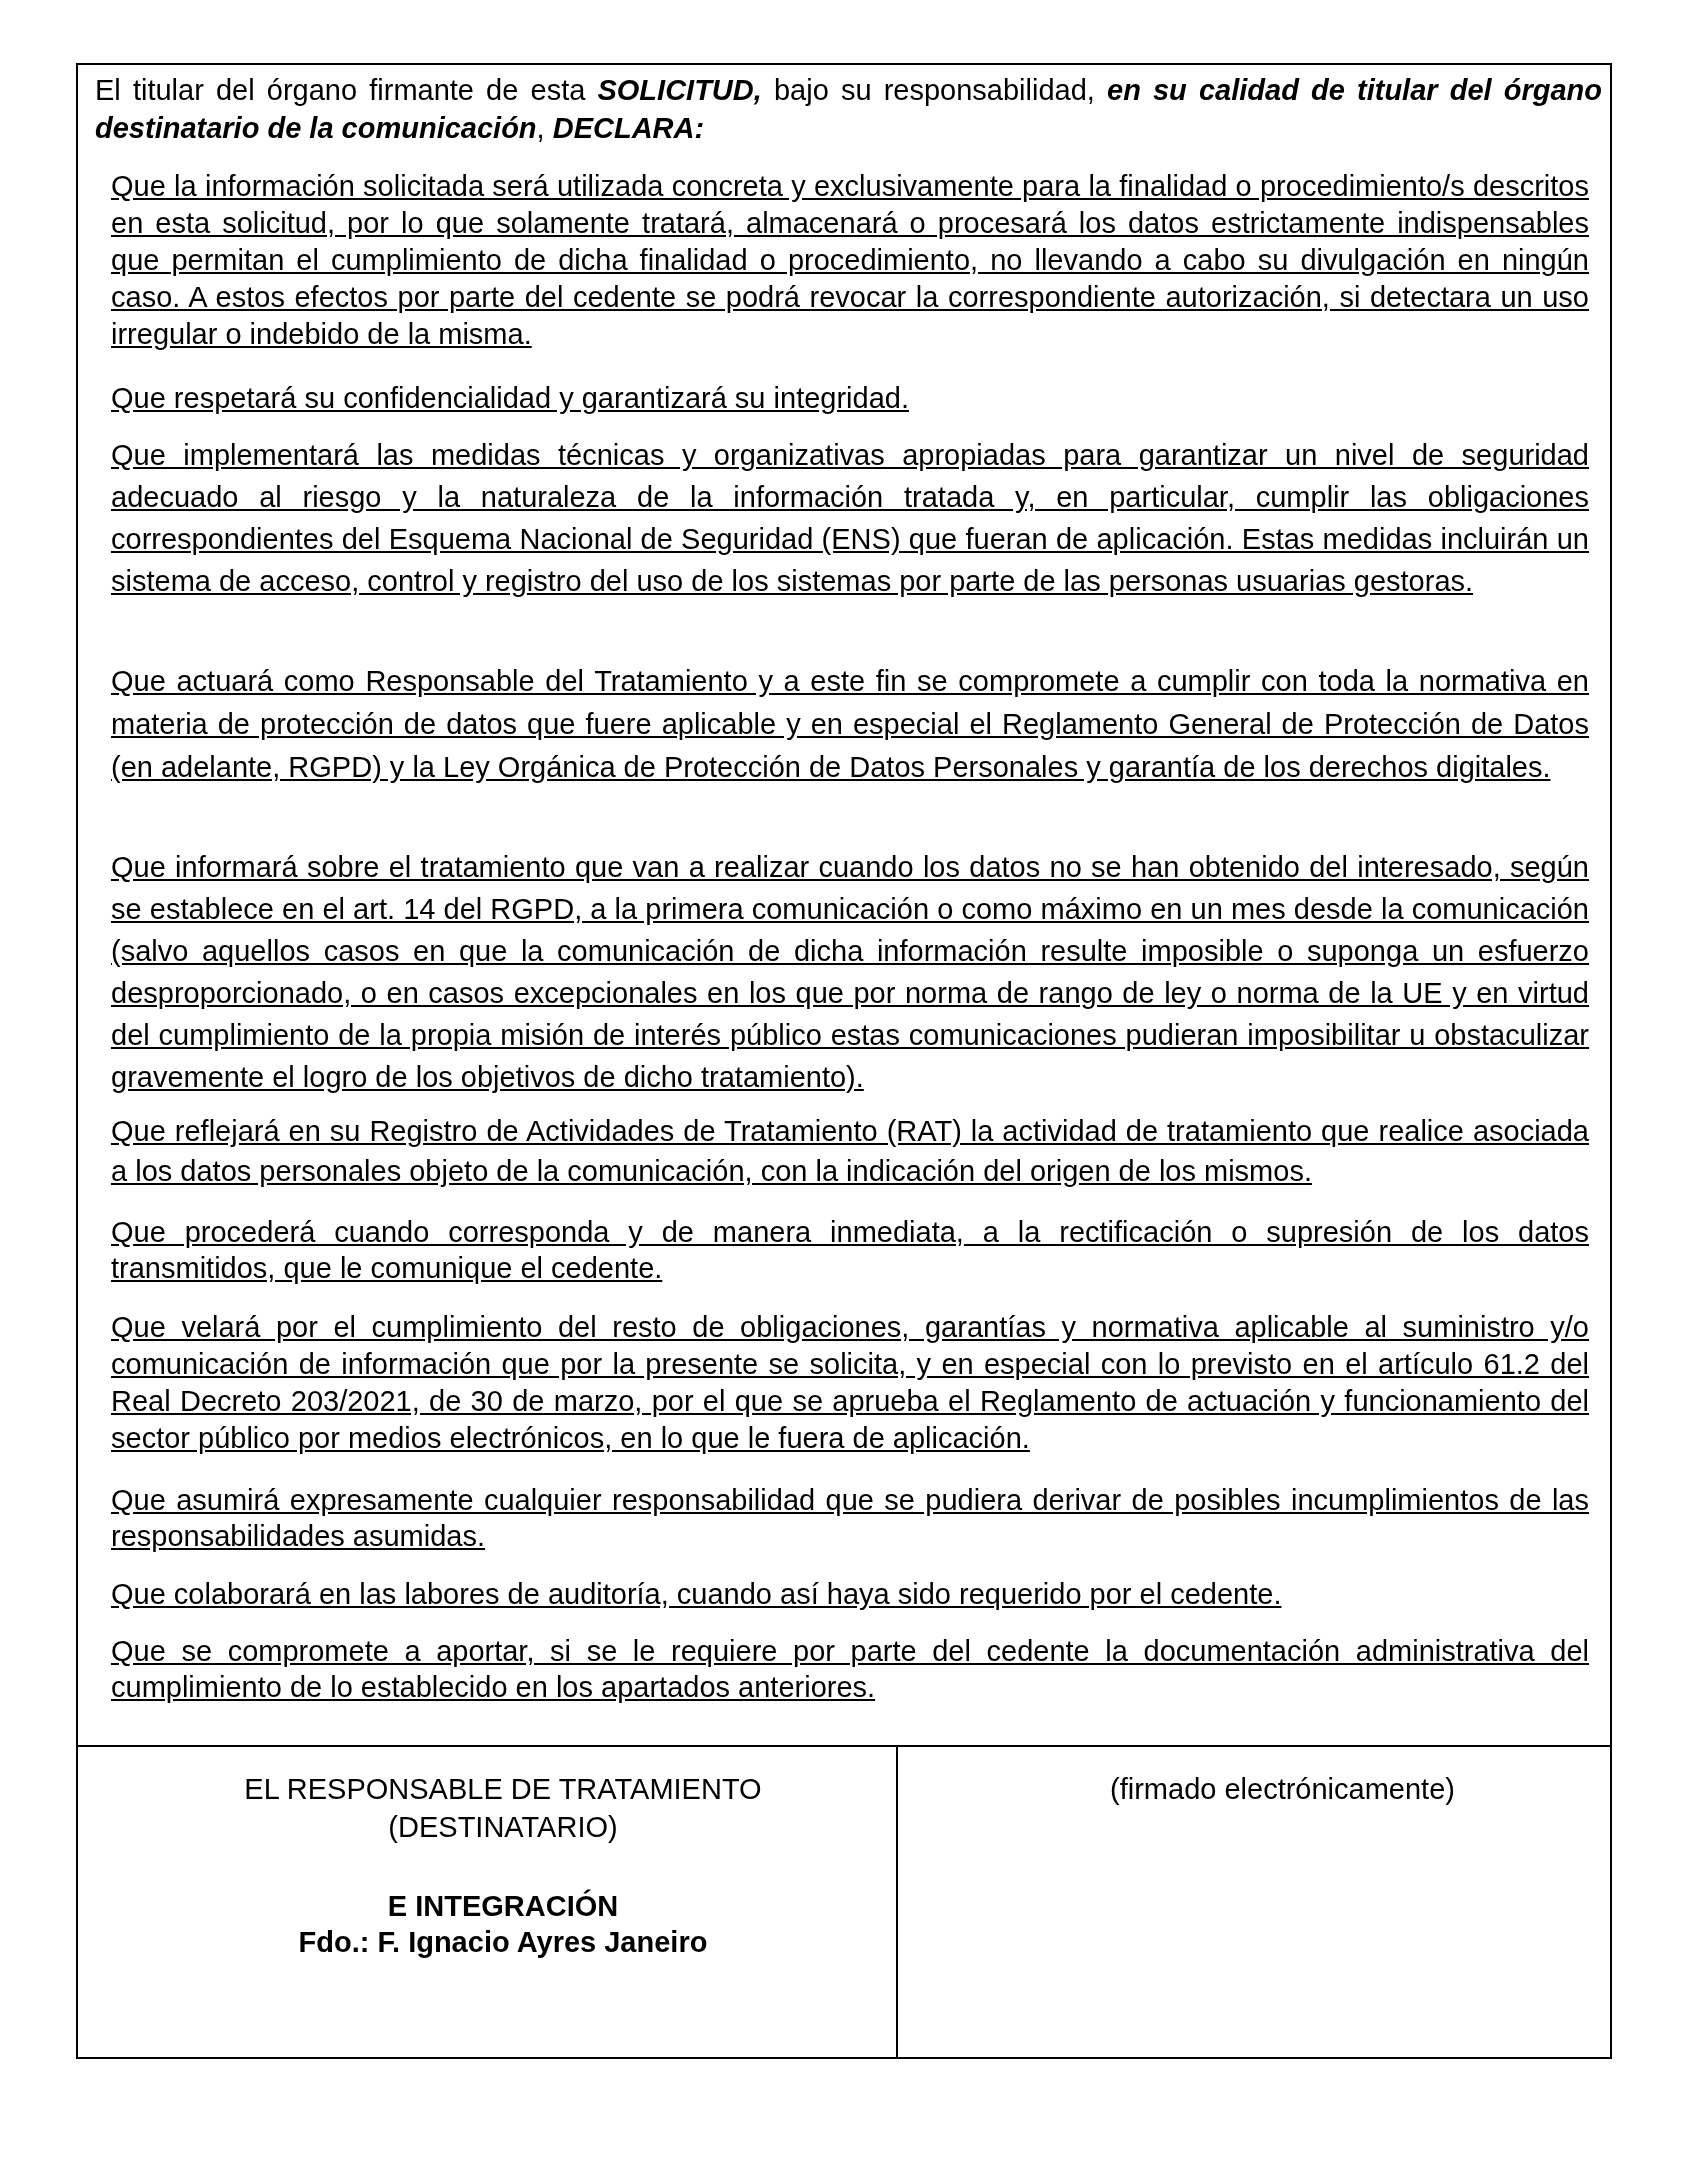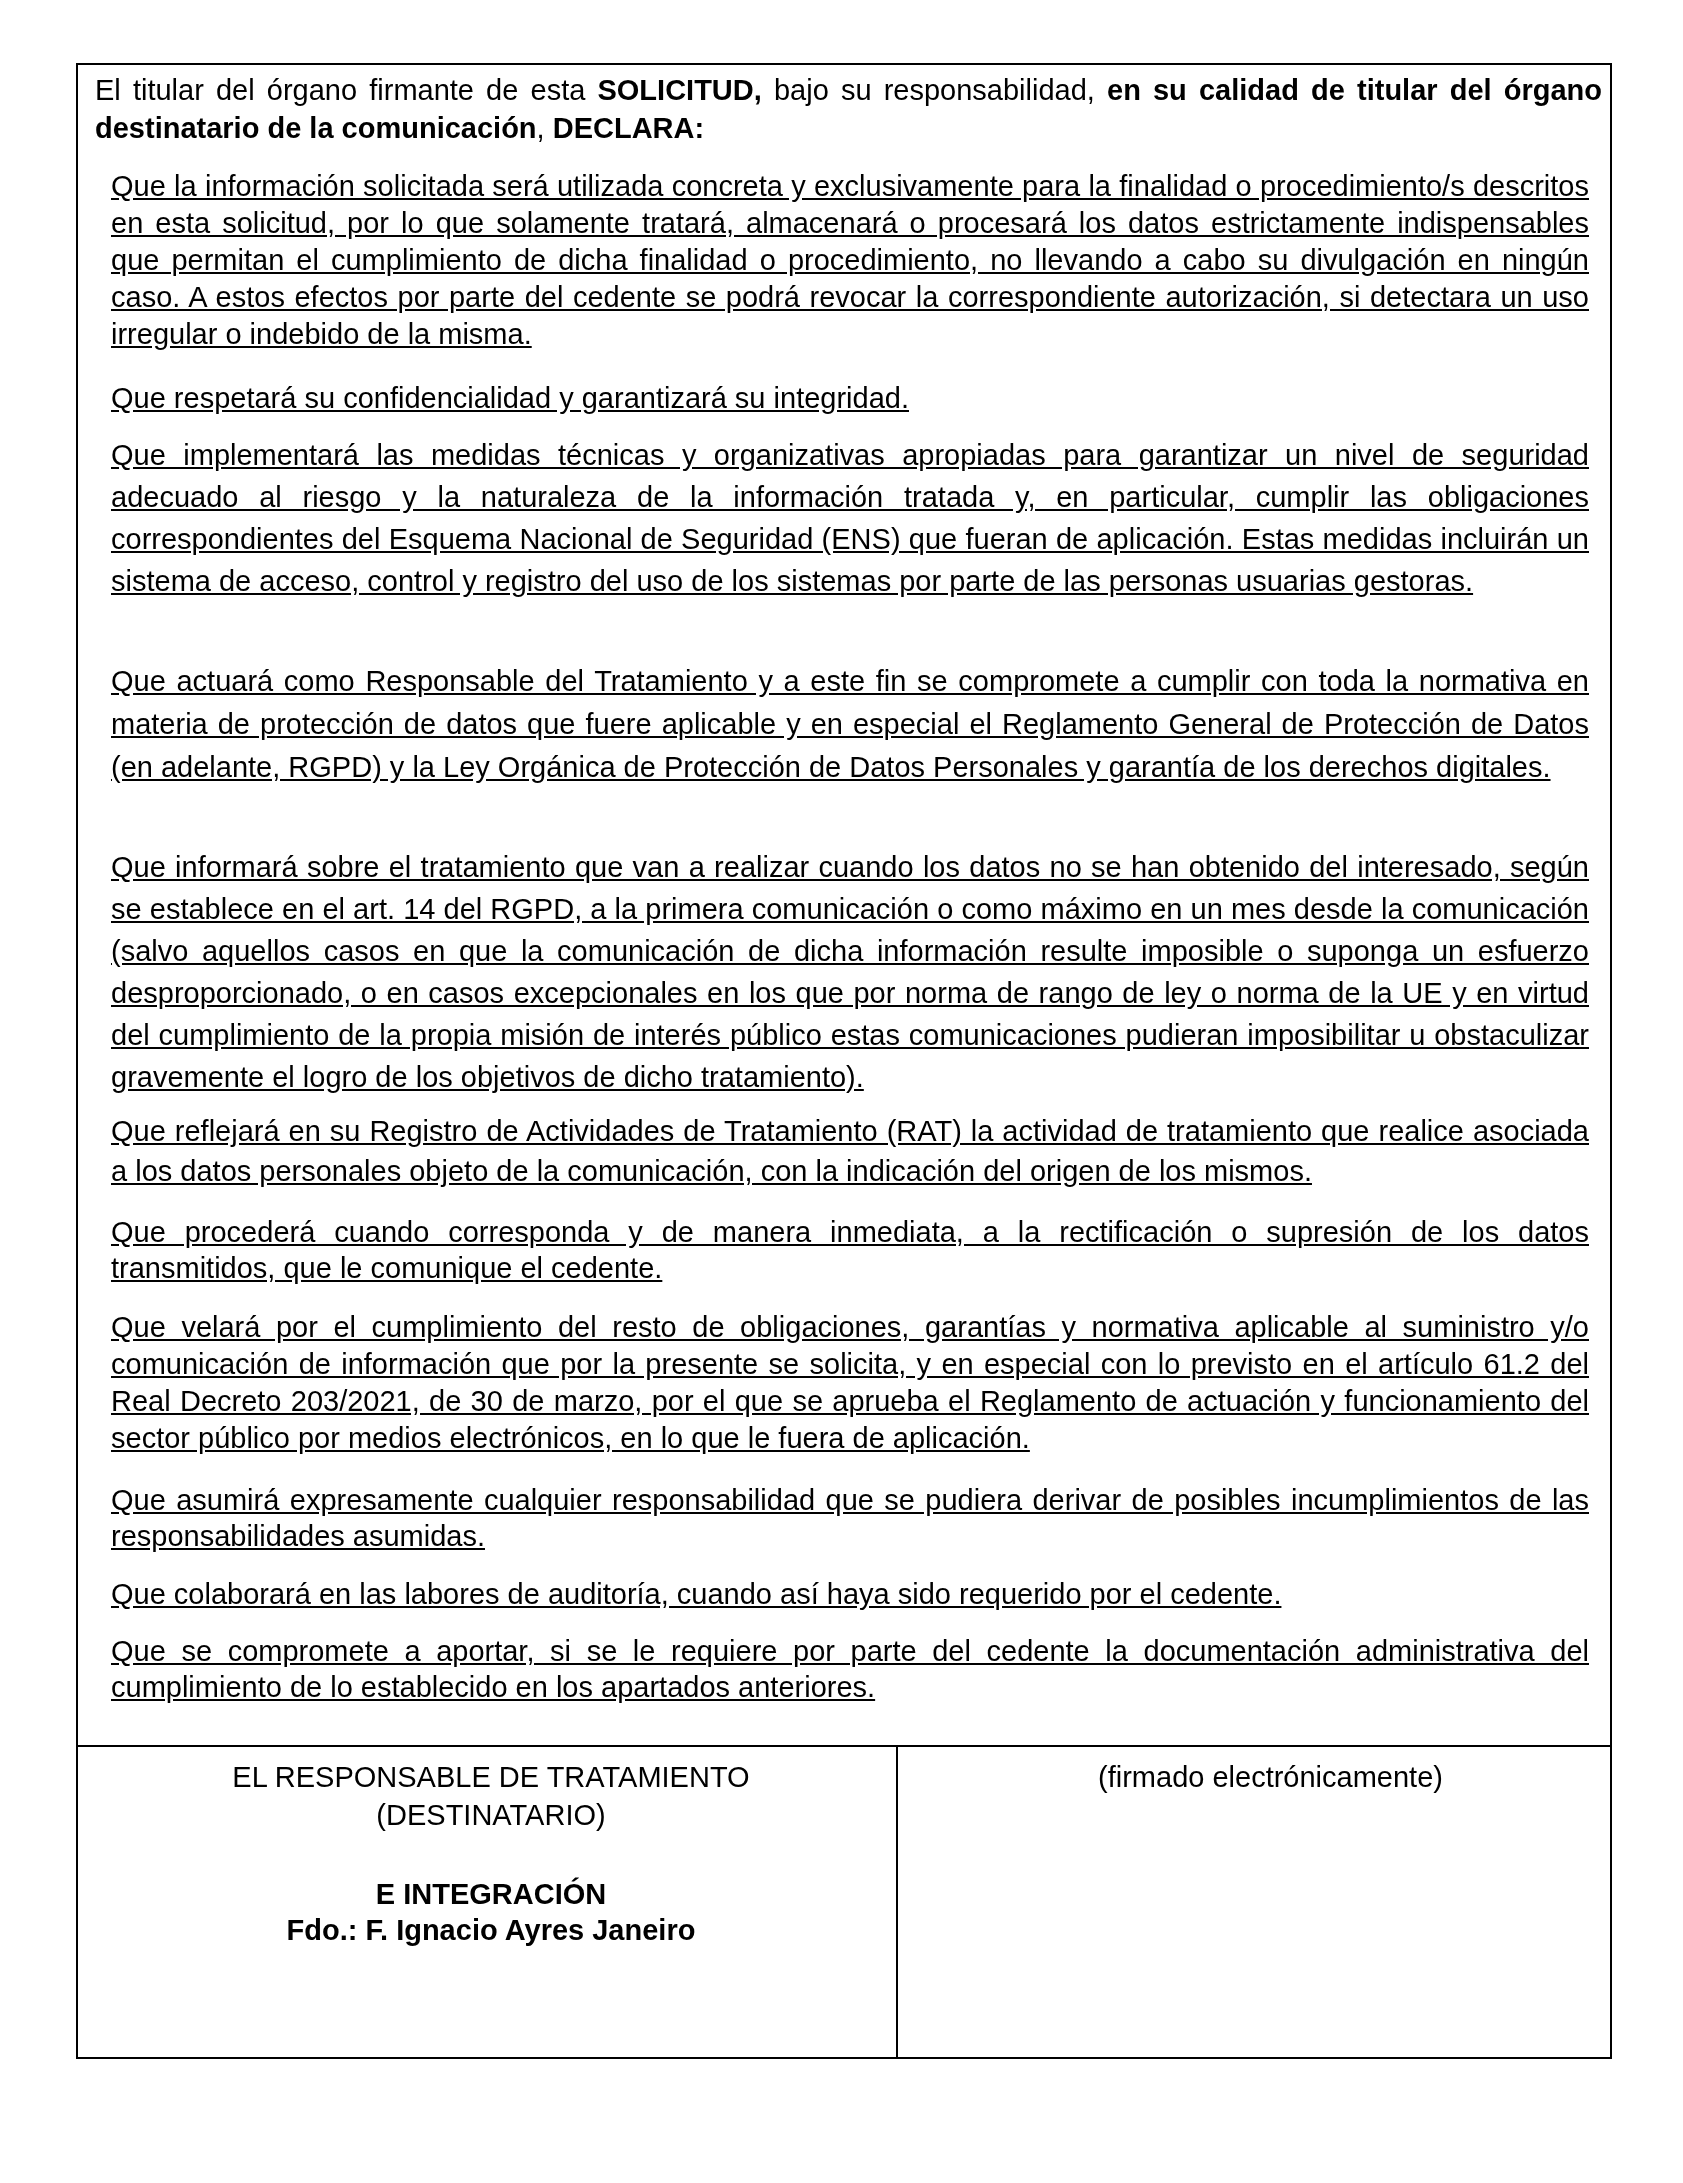--- a/index.html
+++ b/index.html
@@ -6,22 +6,22 @@
   body { width: 1684px; height: 2183px; position: relative; overflow: hidden;
          font-family: "Liberation Sans", sans-serif; color: #000; }
   .frame { position: absolute; left: 76px; top: 63px; width: 1536px; height: 1996px;
            border: 2.3px solid #000; box-sizing: border-box; }
   .hsep { position: absolute; left: 76px; top: 1745px; width: 1536px; height: 2.3px; background: #000; }
   .vsep { position: absolute; left: 896px; top: 1746px; width: 2.3px; height: 1827px; height: 313px; background: #000; }
   .p { position: absolute; font-size: 29px; text-align: justify; text-align-last: left;
        margin: 0; }
   .intro { left: 95px; width: 1507px; }
   .item { left: 111px; width: 1478px; text-decoration: underline; }
-  b { font-weight: bold; }
-  .sig { position: absolute; font-size: 29px; text-align: center; line-height: 38px; margin: 4px; }
+  b { font-weight: bold; font-style: italic; }
+  .sig { position: absolute; font-size: 29px; text-align: center; line-height: 38px; margin: 16px; }
   .sig-left { left: 78px; width: 818px; }
   .sig-right { left: 899px; width: 711px; padding-left: 12px; }
   .bold { font-weight: bold; }
 </style>
 </head>
 <body>
 
 <div class="frame"></div>
 <div class="hsep"></div>
 <div class="vsep"></div>

